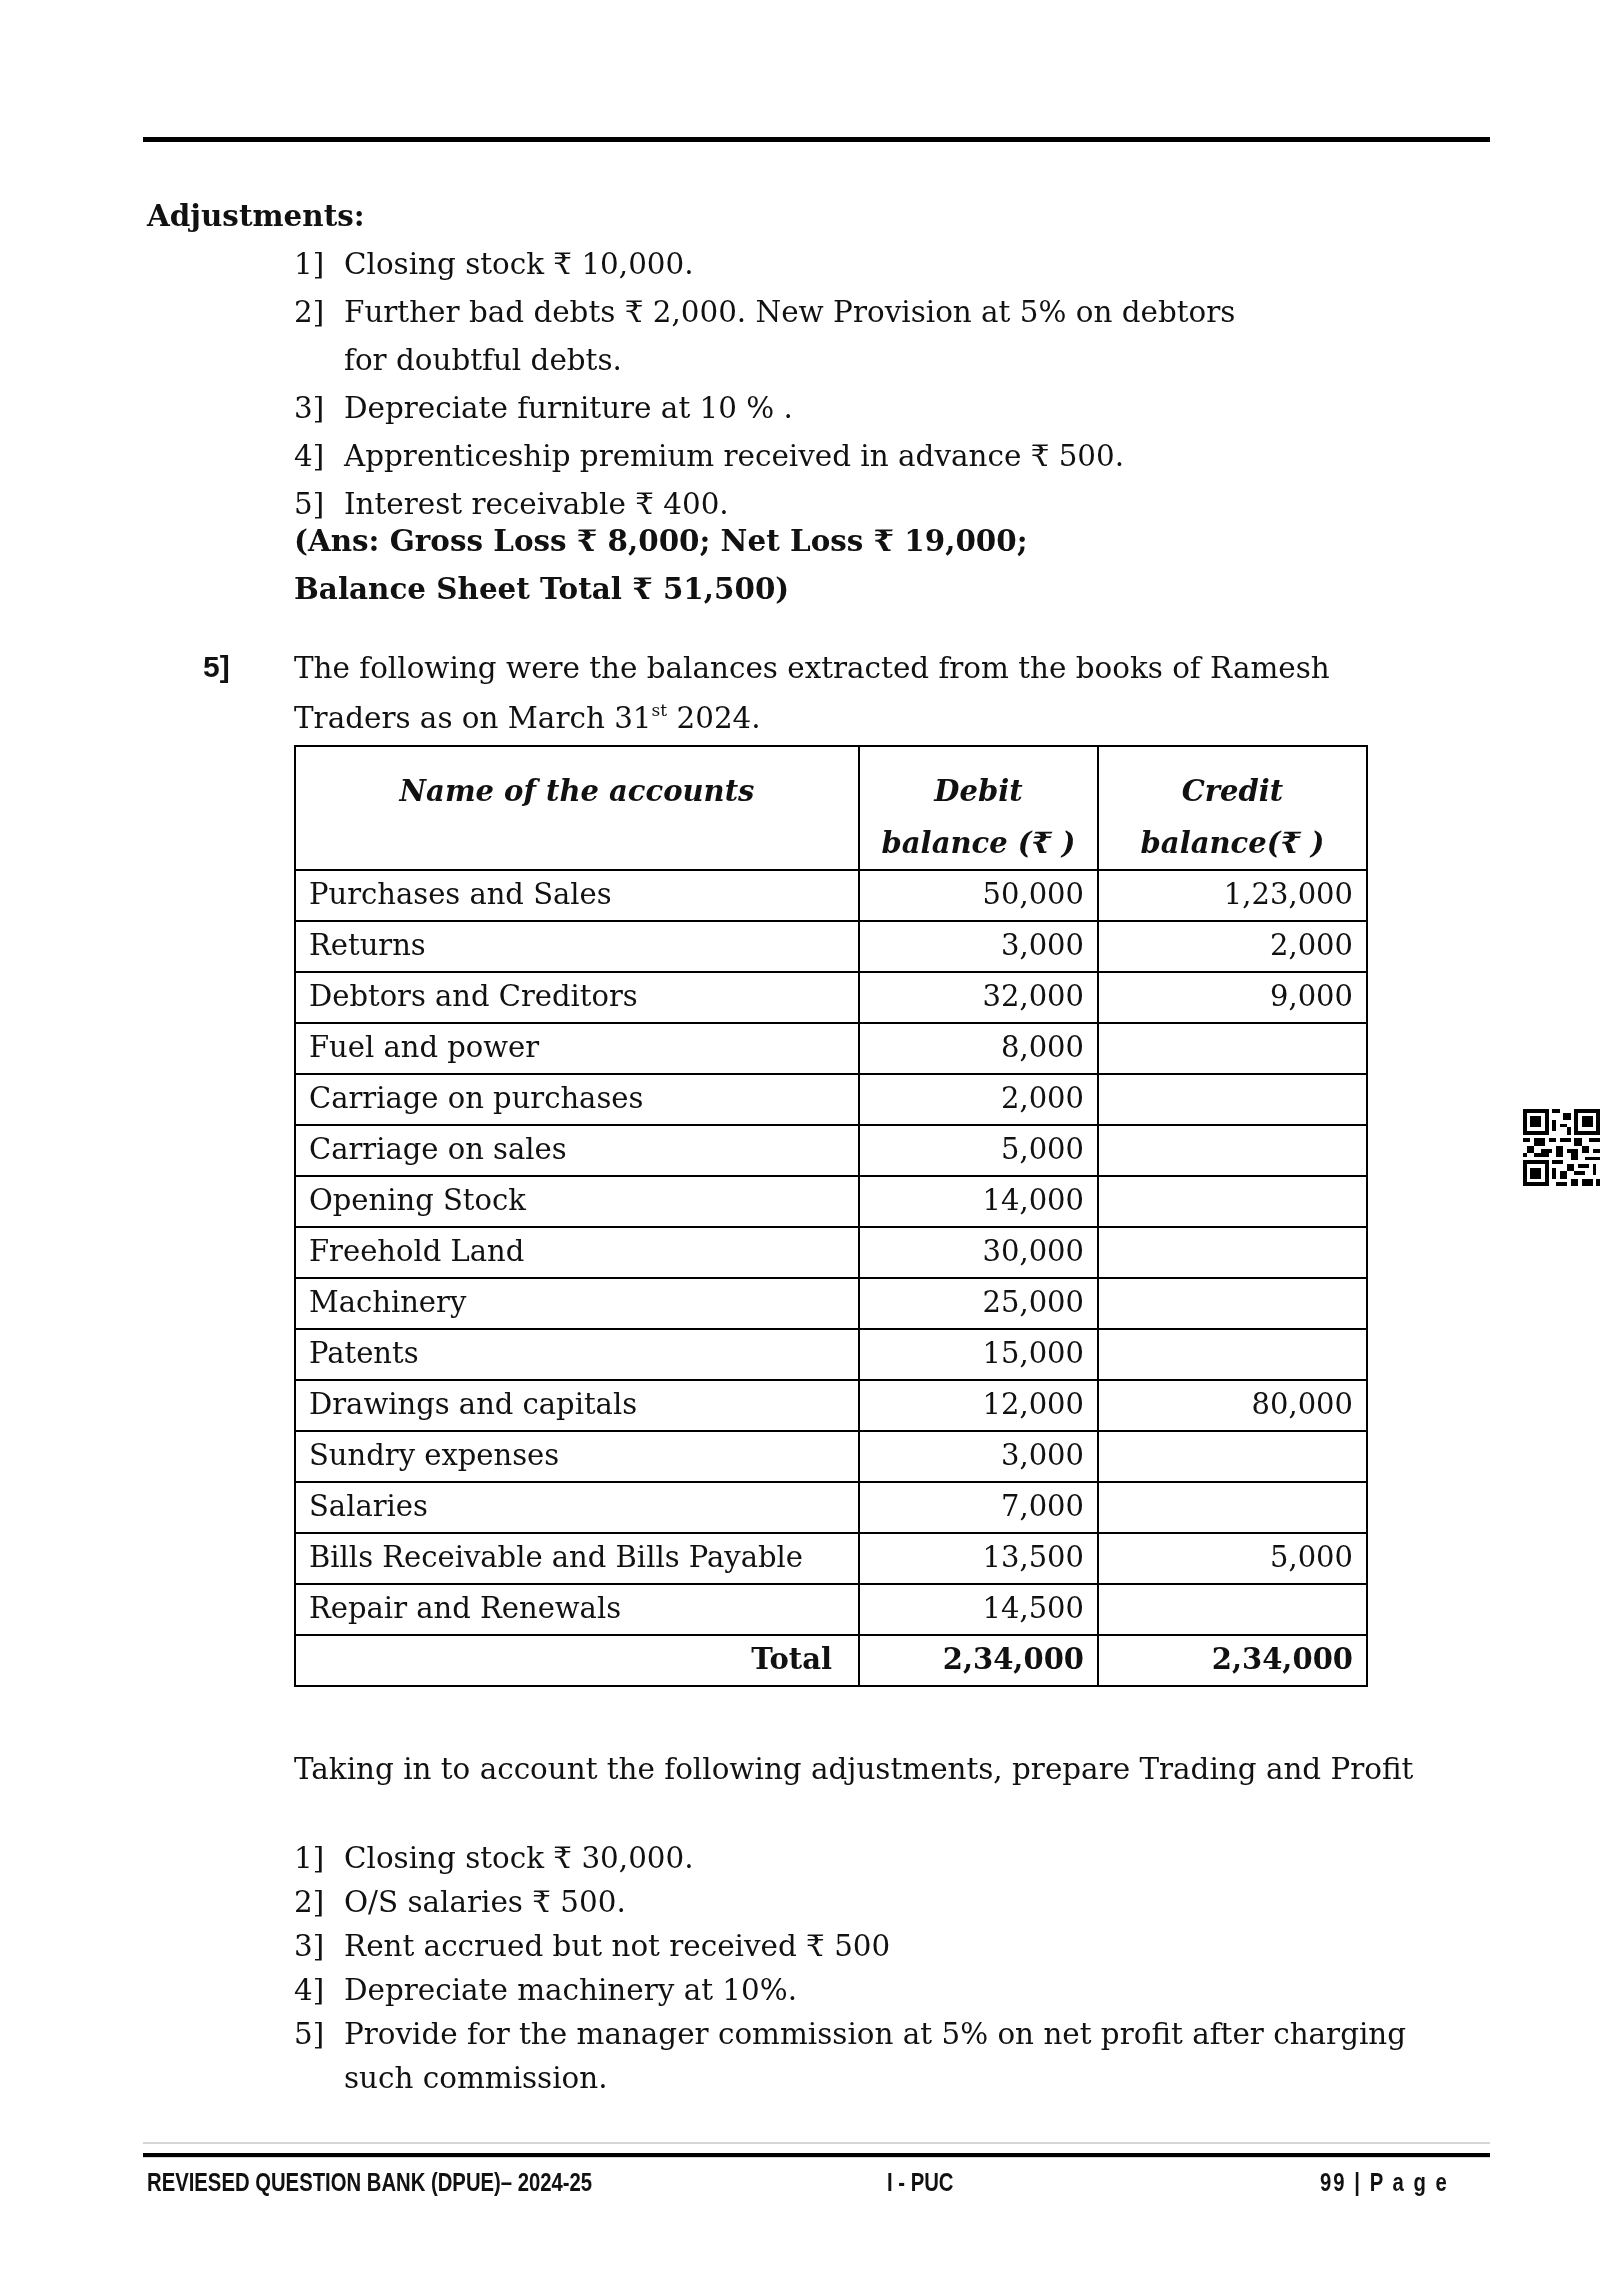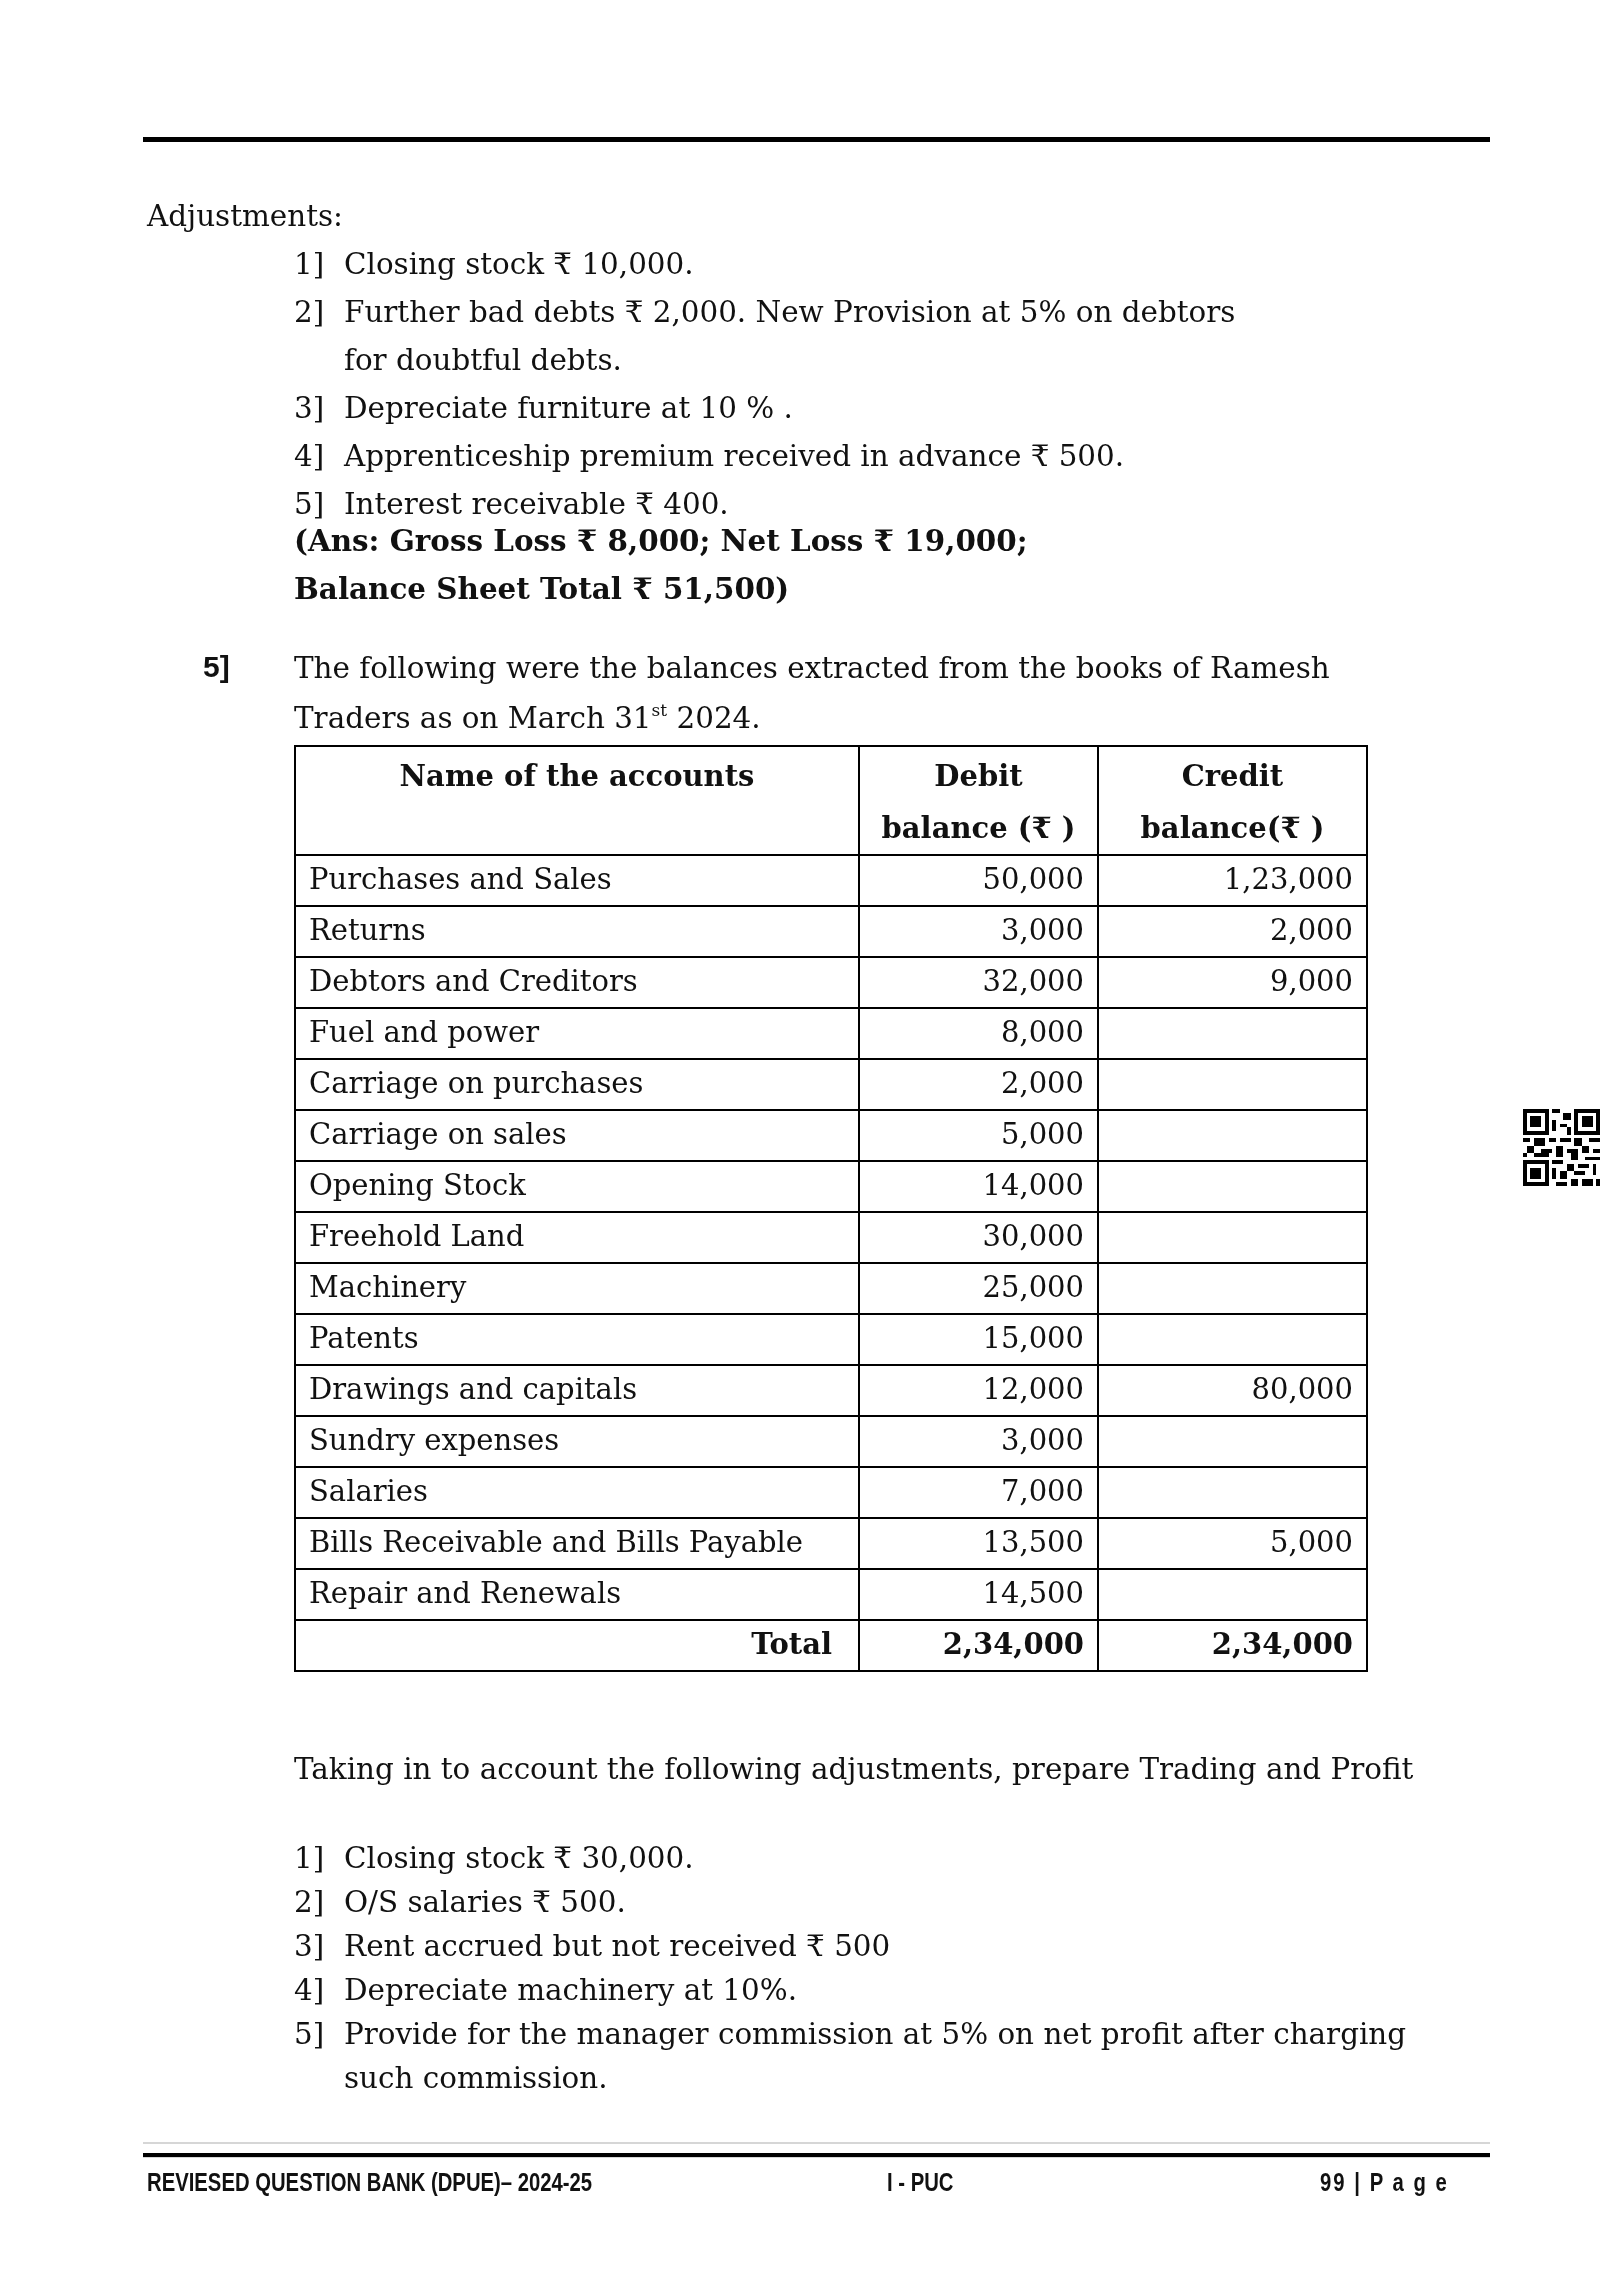--- a/index.html
+++ b/index.html
@@ -2,36 +2,36 @@
 <html style="font-size:10.5px"><head>
 <meta charset="utf-8">
 <style>
   html, body { margin: 0; padding: 0; background: #ffffff; }
   body {
     width: 1622px; height: 2295px; position: relative; overflow: hidden;
     font-family: "DejaVu Serif", "Liberation Serif", serif; color: #111;
   }
   .rule-top { position: absolute; left: 143px; top: 137px; width: 1347px; height: 4.6px; background: #000; }
   .abs { position: absolute; }
-  .adj-heading { left: 147px; top: 192px; font-size: 29.4px; font-weight: normal; line-height: 48px; }
+  .adj-heading { left: 147px; top: 192px; font-size: 29.4px; font-weight: bold; line-height: 48px; }
   .list { left: 294px; top: 240px; }
   .li { display: flex; font-size: 29.4px; line-height: 48px; white-space: nowrap; }
   .li .num { width: 50px; flex: none; }
   .li .cont { padding-left: 50px; }
   .ans { left: 294px; top: 517px; font-size: 29.4px; font-weight: bold; line-height: 48px; white-space: nowrap; }
   .q-num { left: 203px; top: 643px; font-family: "Liberation Sans", sans-serif; font-weight: bold; font-size: 30px; line-height: 48px; }
   .q-text { left: 294px; top: 643px; font-size: 29.4px; line-height: 50px; }
   sup { font-size: 17px; vertical-align: 11.8px; line-height: 0; }
 
   table.tb {
     position: absolute; left: 294px; top: 745px; border-collapse: collapse;
     font-size: 29px;
   }
   table.tb td, table.tb th { border: 2.6px solid #000; padding: 0 13px; }
-  table.tb th { height: 102px; vertical-align: top; font-weight: bold; line-height: 52px; padding-top: 3px; }
+  table.tb th { height: 102px; vertical-align: top; font-weight: bold; line-height: 52px; padding-top: 18px; font-style: italic; }
   table.tb td { height: 49px; line-height: 46px; vertical-align: top; }
   .c1 { width: 523px; text-align: left; }
   .c2 { width: 211px; text-align: right; margin-left: 28px; }
   .c3 { width: 241px; text-align: right; }
   th.c1 { text-align: center; padding-right: 98px; width: 425px; }
   th.c2, th.c3 { text-align: center; }
   .total-label { text-align: right !important; font-weight: bold; padding-right: 26px !important; }
   .total-val { font-weight: bold; }
 
   .para2 { left: 294px; top: 1747px; font-size: 29.4px; line-height: 44px; white-space: nowrap; }

